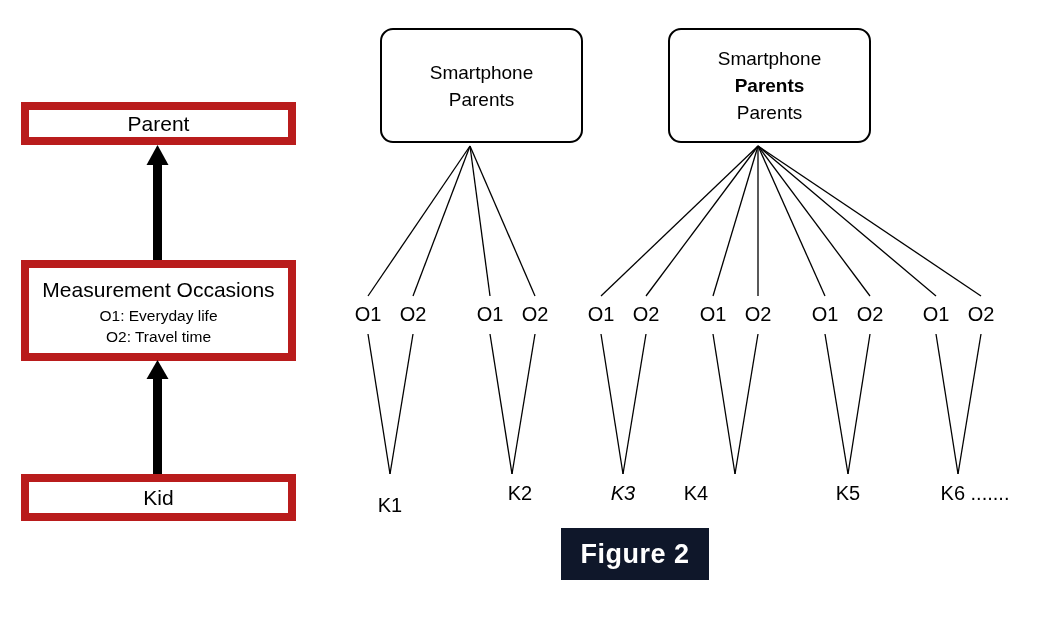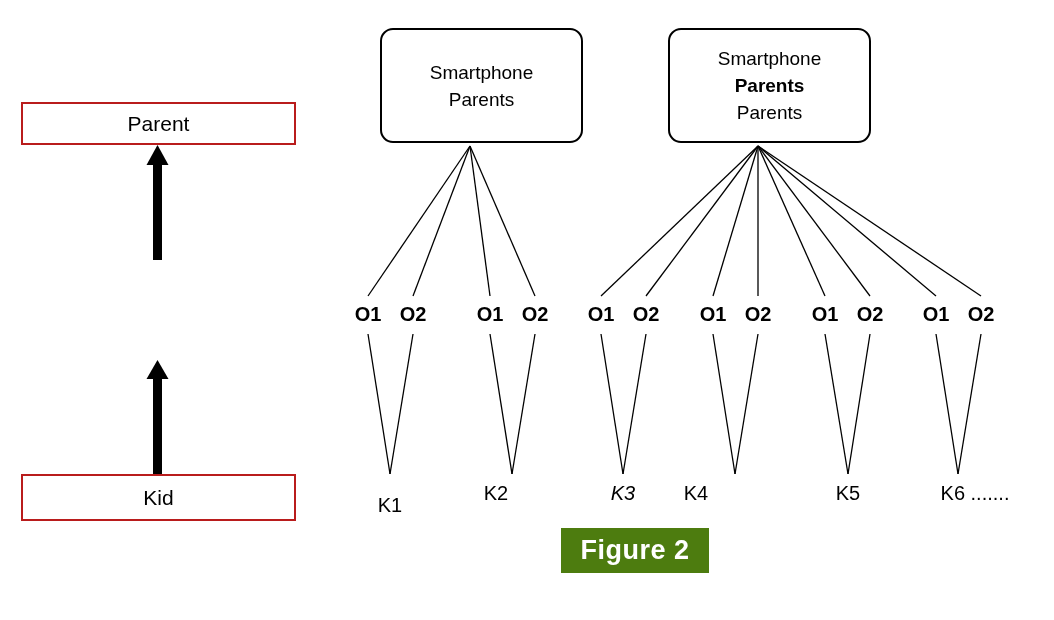--- a/index.html
+++ b/index.html
@@ -27,21 +27,21 @@
     left: 0;
     top: 0;
     width: 1054px;
     height: 620px;
     pointer-events: none;
   }
   
   .rect-box {
     position: absolute;
     box-sizing: border-box;
-    border: 2px solid #b91c1c;
+    border: 8px solid #b91c1c;
     background: #ffffff;
     display: flex;
     flex-direction: column;
     align-items: center;
     justify-content: center;
     text-align: center;
   }
   .rect-title {
     font-size: 21px;
     line-height: 27px;
@@ -113,51 +113,55 @@
   .node-label {
     position: absolute;
     font-size: 20px;
     line-height: 24px;
     white-space: nowrap;
     transform: translateX(-50%);
     text-align: center;
   }
   .occasion-label {
     top: 302px;
-    font-weight: bold;
   }
   .kid-label {
     top: 481px;
   }
   
   #figure-caption {
     position: absolute;
     left: 561px;
     top: 528px;
     width: 148px;
-    height: 45px;
-    background: #4d7c0f;
+    height: 52px;
+    background: #0f172a;
     color: #ffffff;
     display: flex;
     align-items: center;
     justify-content: center;
     font-size: 27px;
     font-weight: bold;
     letter-spacing: 0.5px;
   }
 </style>
 </head>
 <body>
 
 <div id="canvas">
 
   <div class="rect-box" id="box-parent">
     <div class="rect-title">Parent</div>
   </div>
 
+  <div class="rect-box" id="box-measurement">
+    <div class="rect-title-strong">Measurement Occasions</div>
+    <div class="rect-sub">O1: Everyday life</div>
+    <div class="rect-sub">O2: Travel time</div>
+  </div>
 
   <div class="rect-box" id="box-kid">
     <div class="rect-title">Kid</div>
   </div>
 
   <div class="round-box" id="group-non-addicted">
     <div class="round-line">Smartphone</div>
     <div class="round-line">Parents</div>
   </div>
 
@@ -225,21 +229,21 @@
   <div class="node-label occasion-label" style="left:601px;">O1</div>
   <div class="node-label occasion-label" style="left:646px;">O2</div>
   <div class="node-label occasion-label" style="left:713px;">O1</div>
   <div class="node-label occasion-label" style="left:758px;">O2</div>
   <div class="node-label occasion-label" style="left:825px;">O1</div>
   <div class="node-label occasion-label" style="left:870px;">O2</div>
   <div class="node-label occasion-label" style="left:936px;">O1</div>
   <div class="node-label occasion-label" style="left:981px;">O2</div>
 
   <div class="node-label kid-label" style="left:390px;margin-top:12px;">K1</div>
-  <div class="node-label kid-label" style="left:496px;">K2</div>
+  <div class="node-label kid-label" style="left:520px;">K2</div>
   <div class="node-label kid-label" style="left:623px;font-style:italic;">K3</div>
   <div class="node-label kid-label" style="left:696px;">K4</div>
   <div class="node-label kid-label" style="left:848px;">K5</div>
   <div class="node-label kid-label" style="left:975px;">K6 .......</div>
 
   <div id="figure-caption">Figure 2</div>
 
 </div>
 
 </body></html>

